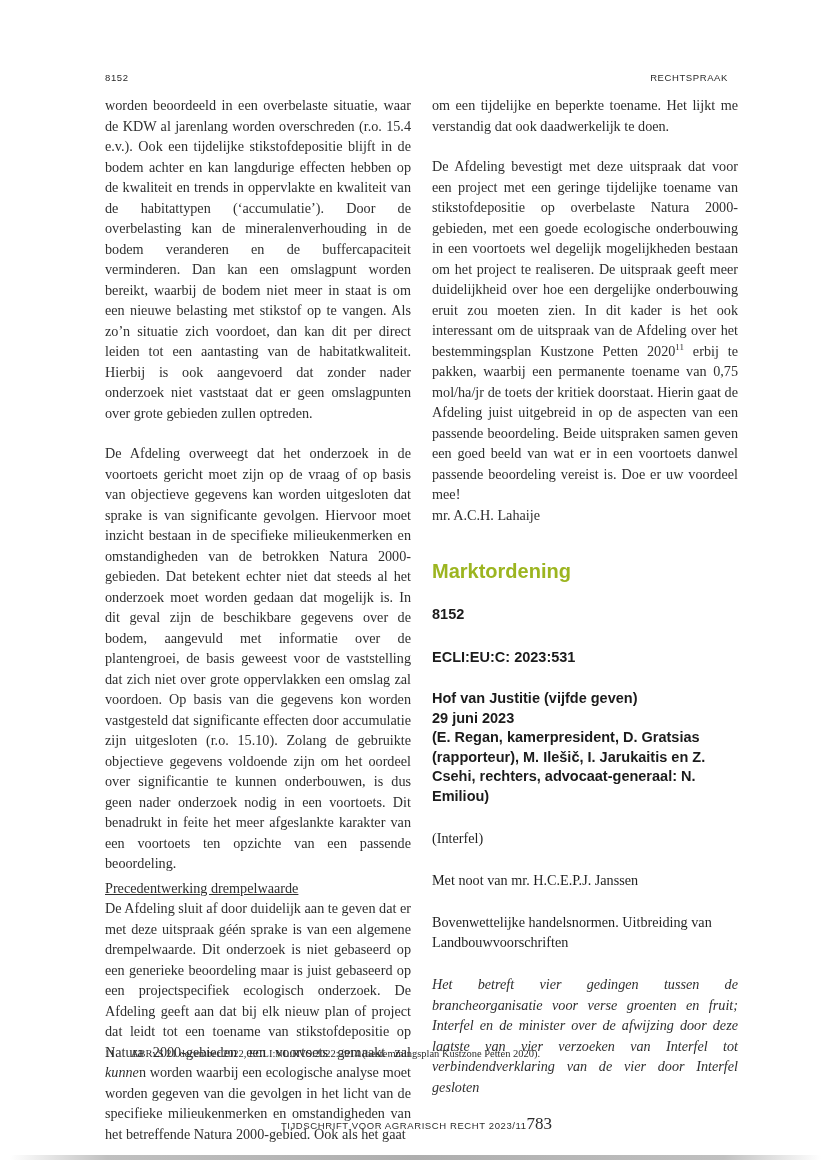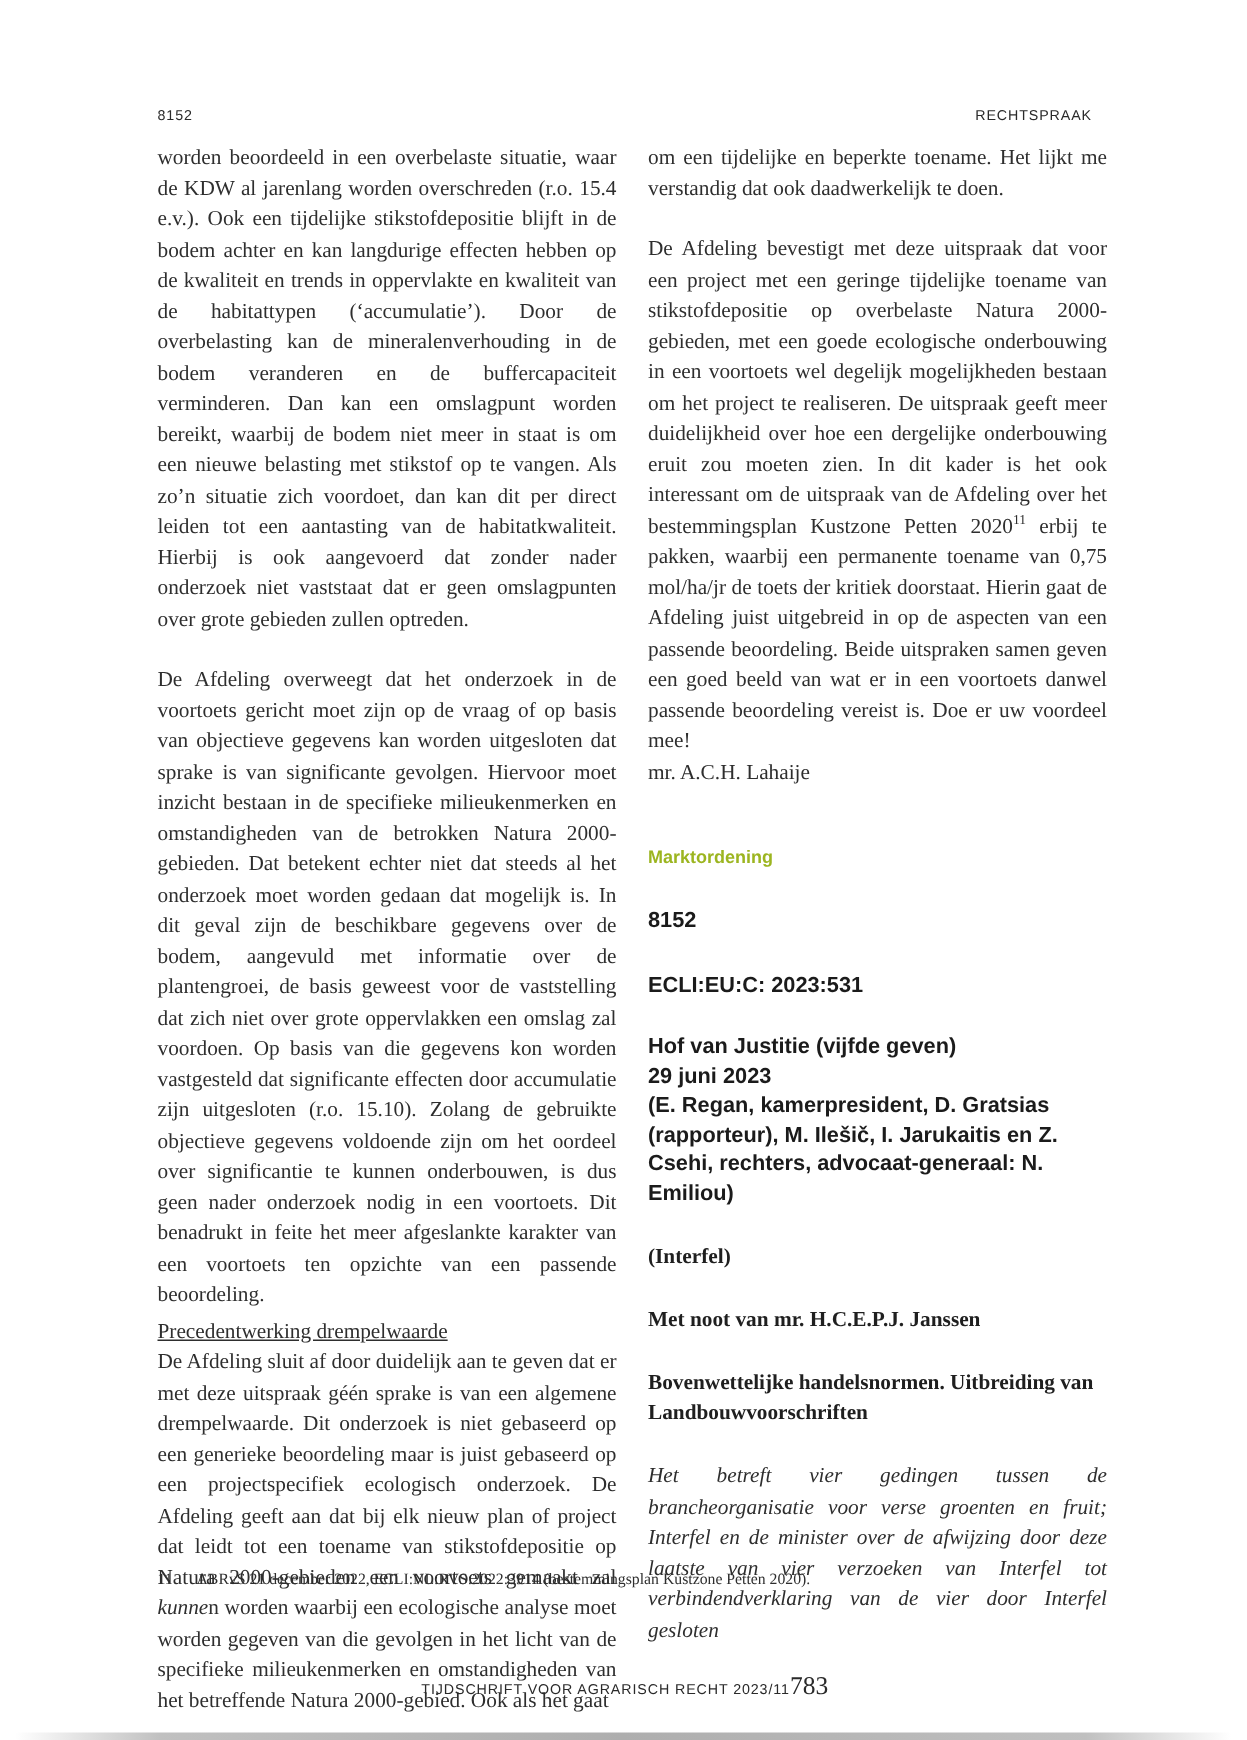--- a/index.html
+++ b/index.html
@@ -52,42 +52,42 @@
   }
   .subhead-underline + .body-p { margin-top: 0; }
   sup.fnref { font-size: 9px; line-height: 0; vertical-align: super; }
   .it { font-style: italic; }
   
   .author-line { font-size: 14.2px; line-height: 20.5px; }
   .section-heading {
     margin-top: 36px;
     font-family: "Liberation Sans", sans-serif;
     font-weight: bold;
-    font-size: 12px;
+    font-size: 20px;
     line-height: 20px;
   }
   .case-no, .ecli {
     margin-top: 24px;
     font-family: "Liberation Sans", sans-serif;
     font-weight: bold;
     font-size: 14.5px;
     line-height: 19px;
     color: #1b1b1b;
   }
   .court-block {
     margin-top: 22px;
     font-family: "Liberation Sans", sans-serif;
     font-weight: bold;
     font-size: 14.5px;
     line-height: 19.5px;
     color: #1b1b1b;
   }
   .serif-bold {
     margin-top: 22px;
-    font-weight: bold;
+    font-weight: normal;
     font-size: 14.2px;
     line-height: 20px;
     color: #1f1f1f;
   }
   .statute-ref { margin-top: 22px; font-size: 14.2px; line-height: 20px; }
   .summary-italic {
     margin-top: 22px;
     font-style: italic;
     font-size: 14.2px;
     line-height: 20.5px;

